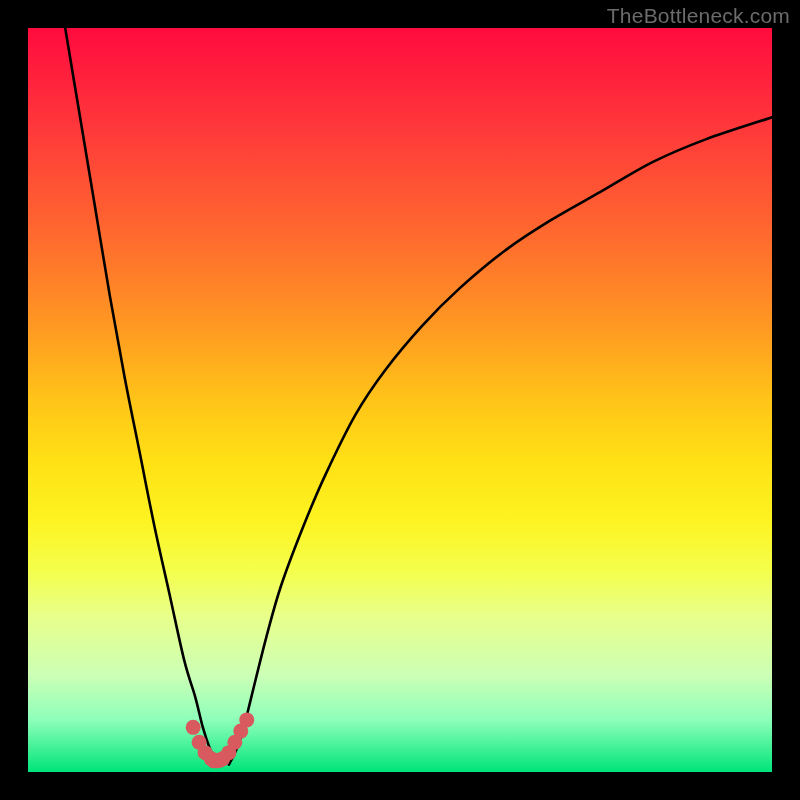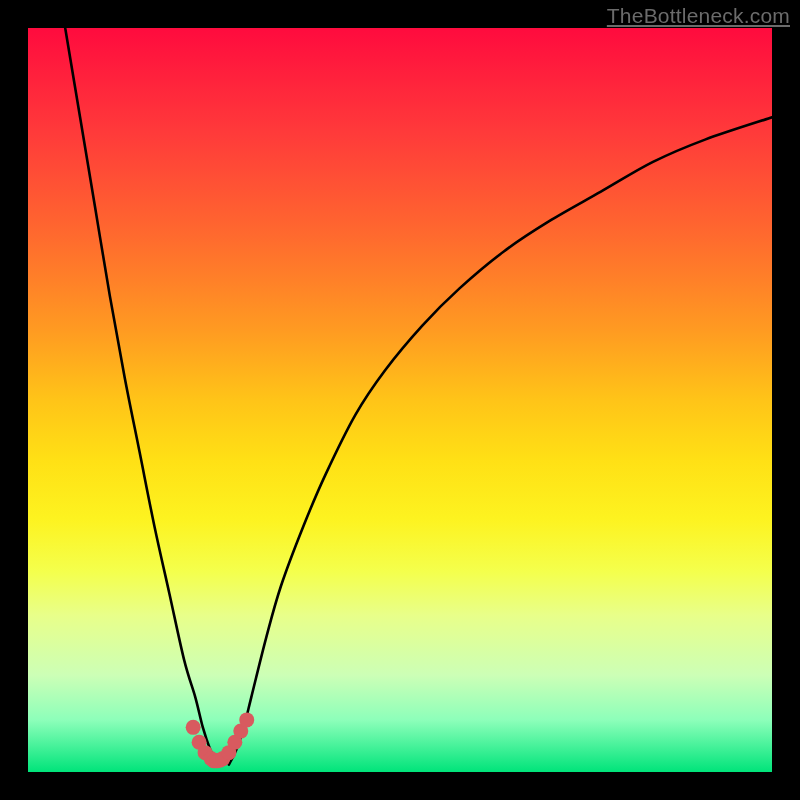--- a/index.html
+++ b/index.html
@@ -41,21 +41,20 @@
   }
   .watermark {
     position: absolute;
     top: 4px;
     right: 10px;
     color: #6b6b6b;
     font-size: 21px;
     font-weight: 500;
     letter-spacing: 0.2px;
     user-select: none;
-    text-decoration: underline;
   }
   svg.curve {
     position: absolute;
     left: 0;
     top: 0;
     width: 744px;
     height: 744px;
   }
 </style>
 </head>

